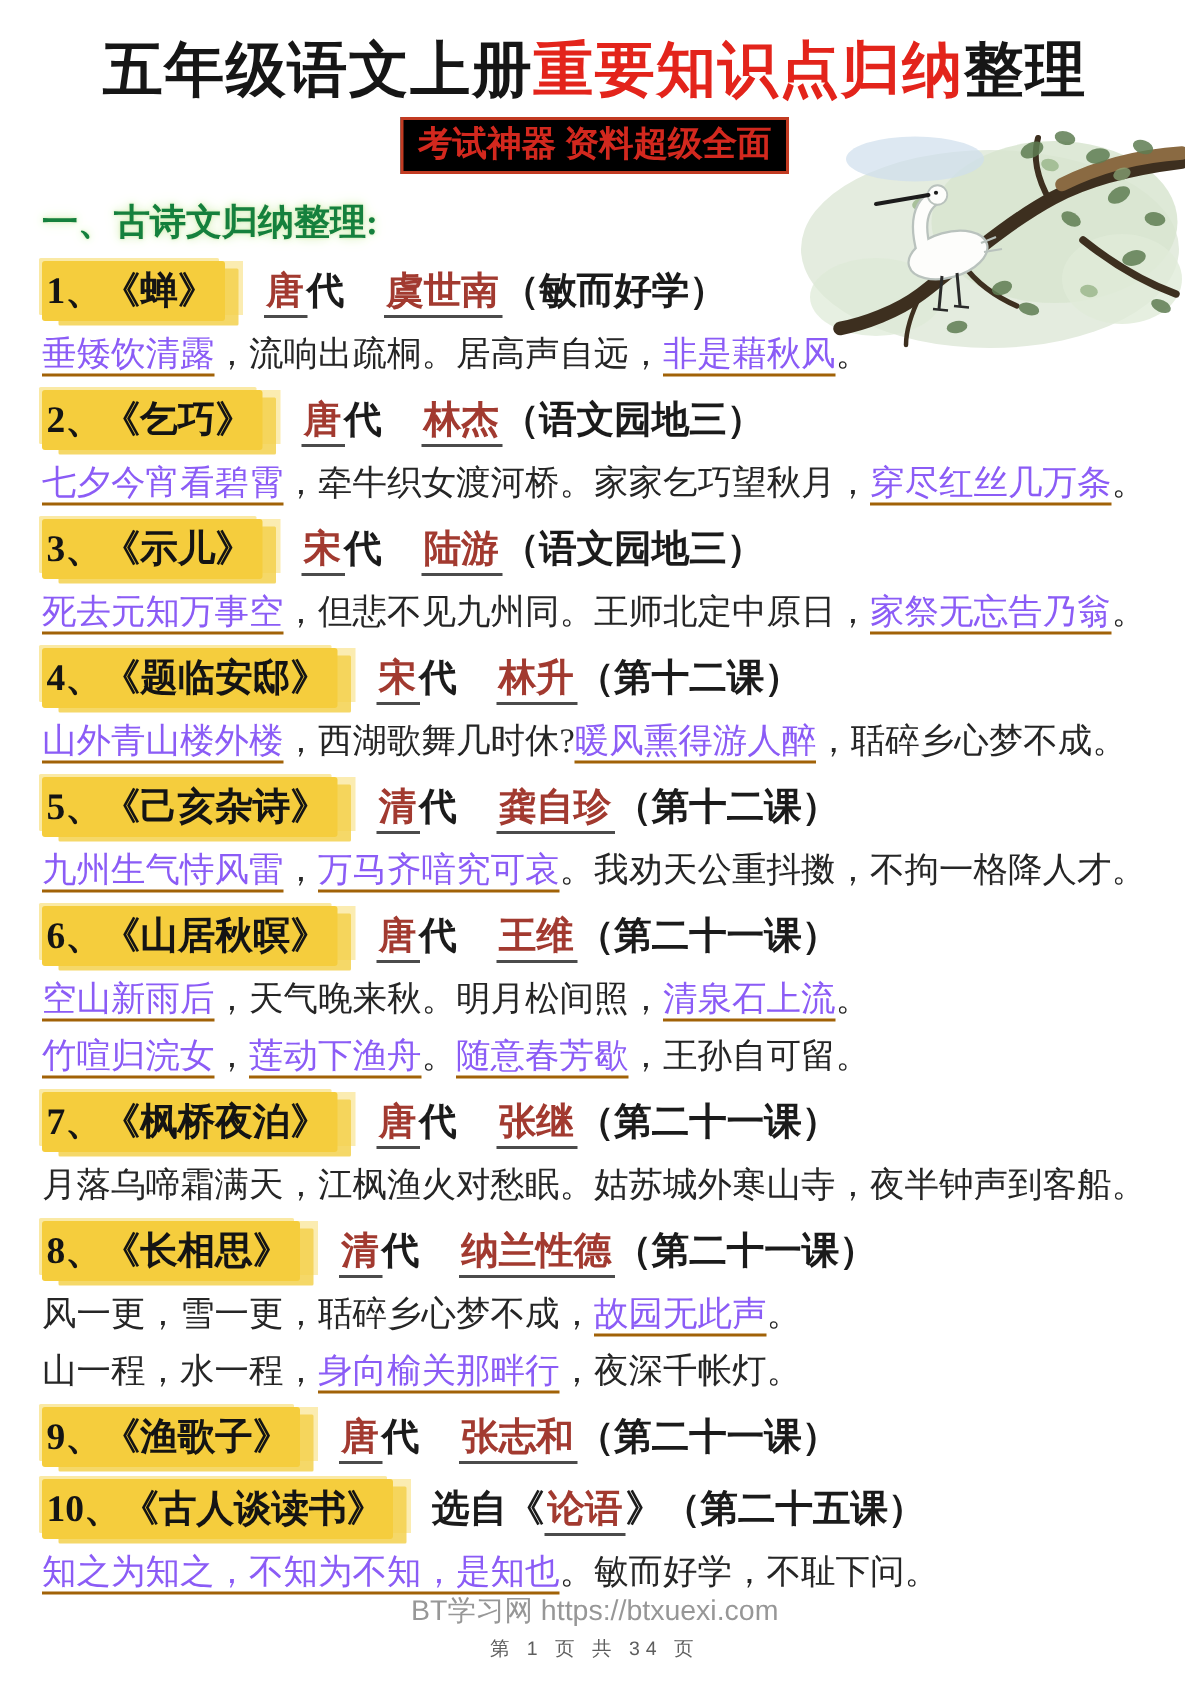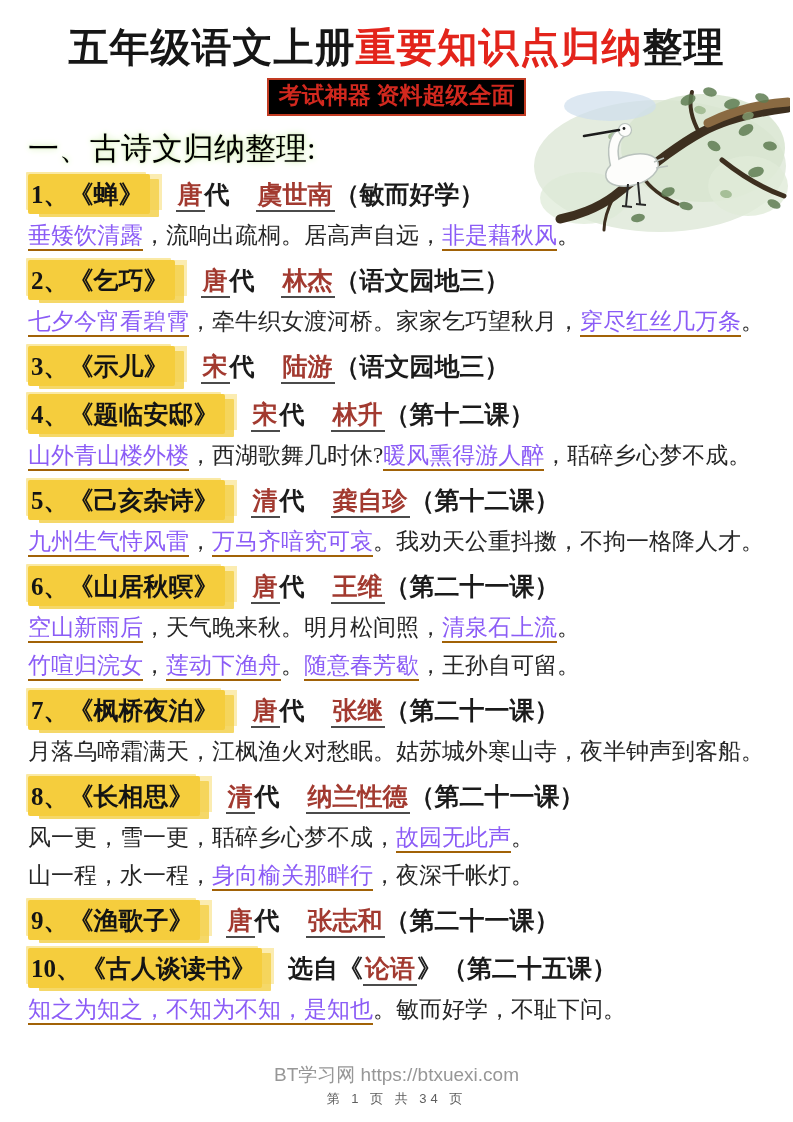--- a/index.html
+++ b/index.html
@@ -18,21 +18,21 @@
   
   .subtitle-row { text-align:center; margin-top:4px; }
   .subtitle {
     display:inline-block; background:#000000; border:2px solid #c23b22; color:#d2281e;
     font-weight:bold; font-size:23px; padding:2px 10px 4px; line-height:28px;
   }
   
   .illustration { position:absolute; top:76px; left:518px; width:272px; height:168px; }
   
   .section-heading {
-    margin:16px 0 0 28px; font-size:31px; font-weight:normal; color:#000000; line-height:34px;
+    margin:16px 0 0 28px; font-size:24px; font-weight:bold; color:#15803d; line-height:34px;
     text-shadow:0 0 2px #cfeab0, 0 0 6px #ddf2c4, 0 0 10px #e8f6d4;
   }
   
   .entries { margin:4px 26px 0 28px; position:relative; }
   .entry-heading { margin-top:8px; line-height:34px; font-size:25px; white-space:nowrap; }
   .seg-hl {
     position:relative; display:inline-block; color:#141414; font-weight:bold;
     background:#f5cd3d; border-radius:2px; padding:4px 6px 2px 3px;
     box-shadow:10px 4px 0 -1px rgba(243,209,77,.85), -3px -3px 0 -1px rgba(248,224,125,.7), 14px -2px 0 -2px rgba(248,224,125,.6);
   }
@@ -116,20 +116,21 @@
     <div class="entry">
       <div class="entry-heading"><span class="seg-hl">1、《蝉》</span><span class="seg-ru g">唐</span><span class="seg-b">代</span><span class="seg-ru g">虞世南</span><span class="seg-b">（敏而好学）</span></div>
       <div class="poem-line"><span class="pr">垂矮饮清露</span><span>，流响出疏桐。居高声自远，</span><span class="pr">非是藉秋风</span><span>。</span></div>
     </div>
     <div class="entry">
       <div class="entry-heading"><span class="seg-hl">2、《乞巧》</span><span class="seg-ru g">唐</span><span class="seg-b">代</span><span class="seg-ru g">林杰</span><span class="seg-b">（语文园地三）</span></div>
       <div class="poem-line"><span class="pr">七夕今宵看碧霄</span><span>，牵牛织女渡河桥。家家乞巧望秋月，</span><span class="pr">穿尽红丝几万条</span><span>。</span></div>
     </div>
     <div class="entry">
       <div class="entry-heading"><span class="seg-hl">3、《示儿》</span><span class="seg-ru g">宋</span><span class="seg-b">代</span><span class="seg-ru g">陆游</span><span class="seg-b">（语文园地三）</span></div>
+      <div class="poem-line"><span class="pr">死去元知万事空</span><span>，但悲不见九州同。王师北定中原日，</span><span class="pr">家祭无忘告乃翁</span><span>。</span></div>
     </div>
     <div class="entry">
       <div class="entry-heading"><span class="seg-hl">4、《题临安邸》</span><span class="seg-ru g">宋</span><span class="seg-b">代</span><span class="seg-ru g">林升</span><span class="seg-b">（第十二课）</span></div>
       <div class="poem-line"><span class="pr">山外青山楼外楼</span><span>，西湖歌舞几时休?</span><span class="pr">暖风熏得游人醉</span><span>，聒碎乡心梦不成。</span></div>
     </div>
     <div class="entry">
       <div class="entry-heading"><span class="seg-hl">5、《己亥杂诗》</span><span class="seg-ru g">清</span><span class="seg-b">代</span><span class="seg-ru g">龚自珍</span><span class="seg-b">（第十二课）</span></div>
       <div class="poem-line"><span class="pr">九州生气恃风雷</span><span>，</span><span class="pr">万马齐喑究可哀</span><span>。我劝天公重抖擞，不拘一格降人才。</span></div>
     </div>
     <div class="entry">

